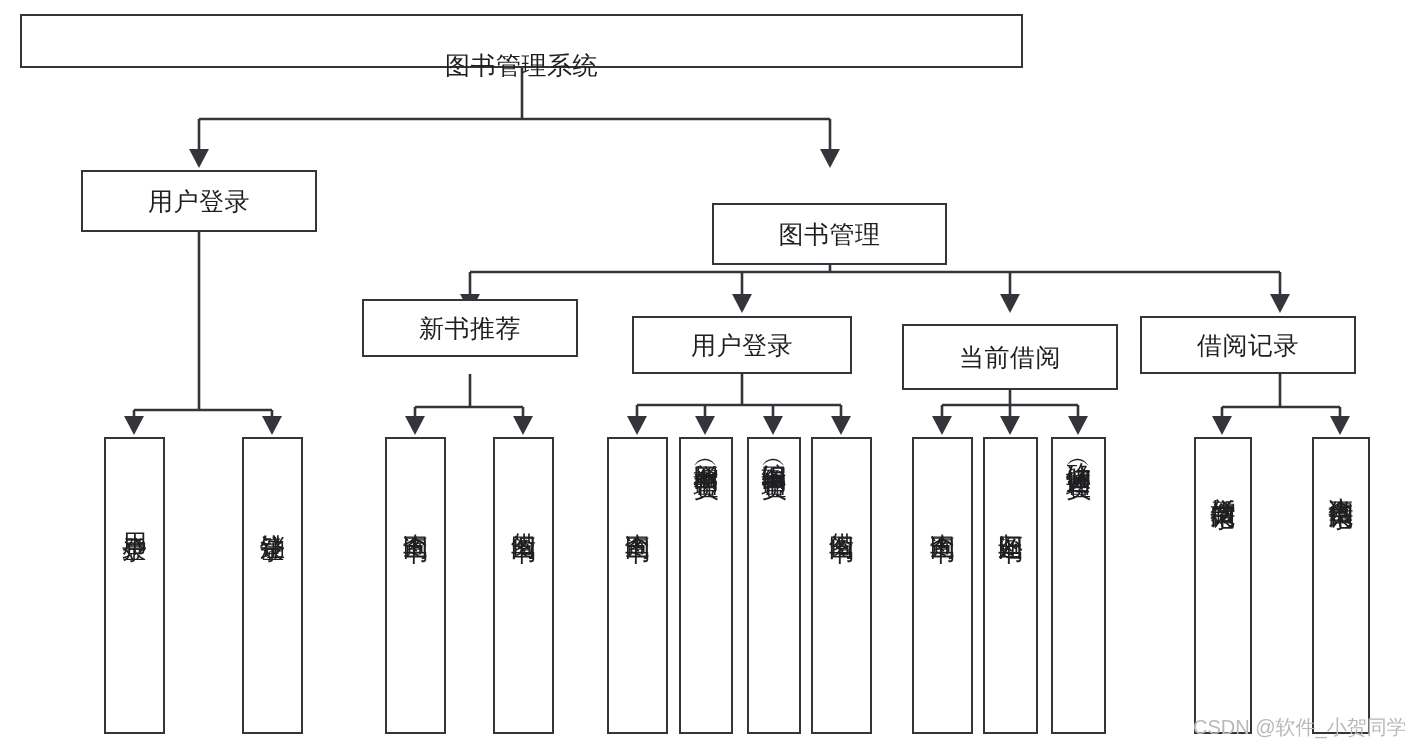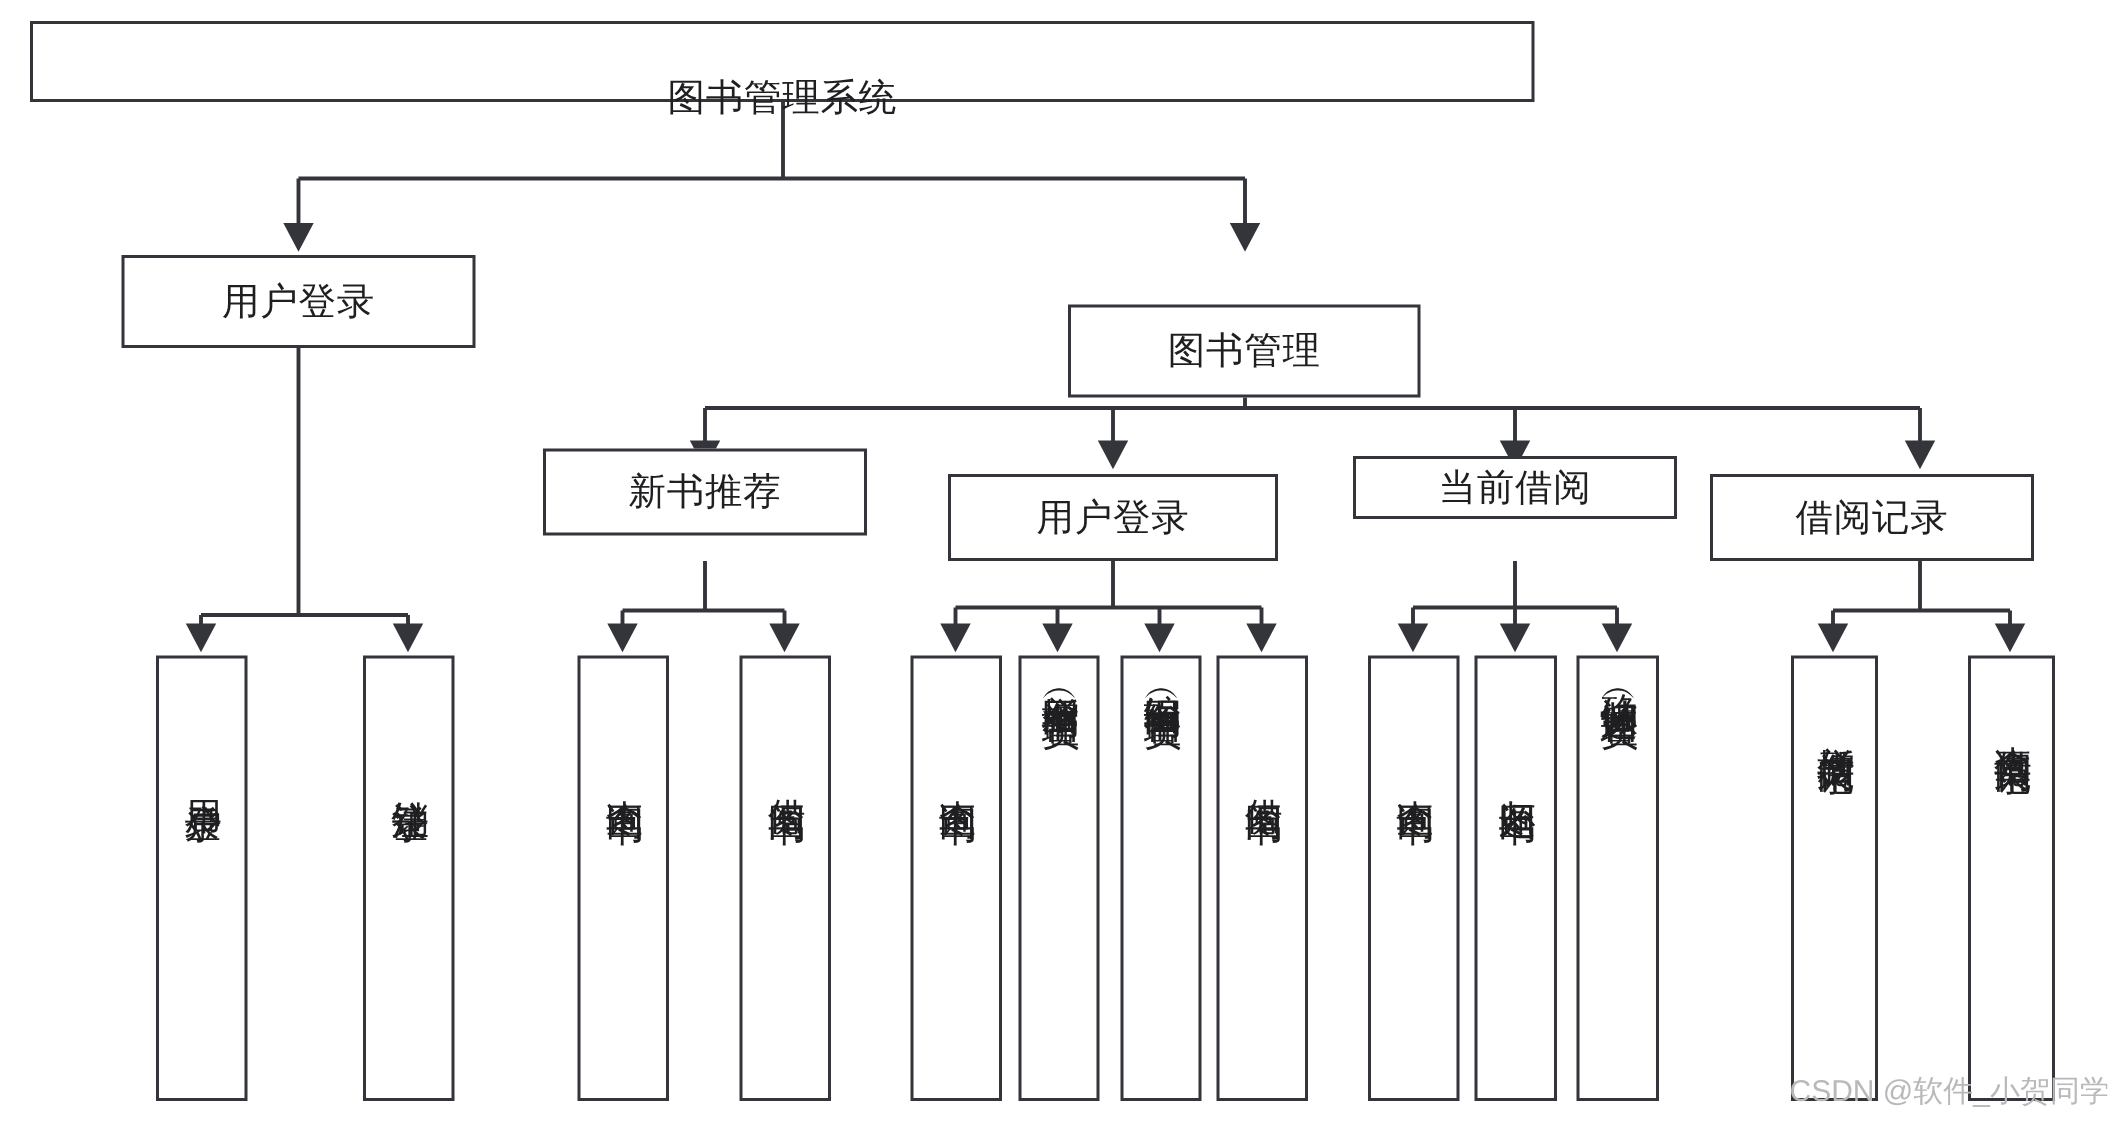--- a/index.html
+++ b/index.html
@@ -139,21 +139,21 @@
   <div class="node h" style="left:712px; top:170px; width:235px; height:62px;margin-top:33px;">
     <span class="lbl">图书管理</span>
   </div>
 
   <div class="node h" style="left:362px; top:299px; width:216px; height:58px;">
     <span class="lbl">新书推荐</span>
   </div>
   <div class="node h" style="left:632px; top:316px; width:220px; height:58px;">
     <span class="lbl">用户登录</span>
   </div>
-  <div class="node h" style="left:902px; top:304px; width:216px; height:42px;">
+  <div class="node h" style="left:902px; top:324px; width:216px; height:66px;">
     <span class="lbl">当前借阅</span>
   </div>
   <div class="node h" style="left:1140px; top:316px; width:216px; height:58px;">
     <span class="lbl">借阅记录</span>
   </div>
 
   <div class="node v" style="left:104px; top:437px; width:61px; height:297px; padding-top:74px;">
     <span class="lbl">用户登录</span>
   </div>
   <div class="node v" style="left:242px; top:437px; width:61px; height:297px; padding-top:74px;">

